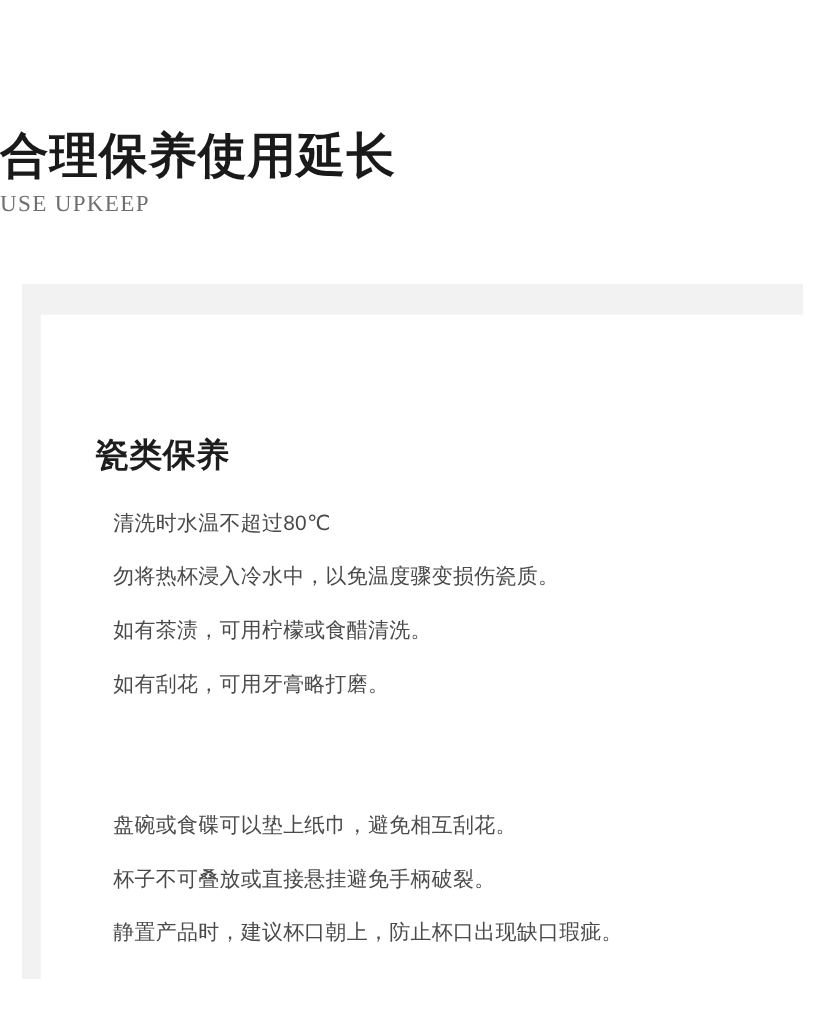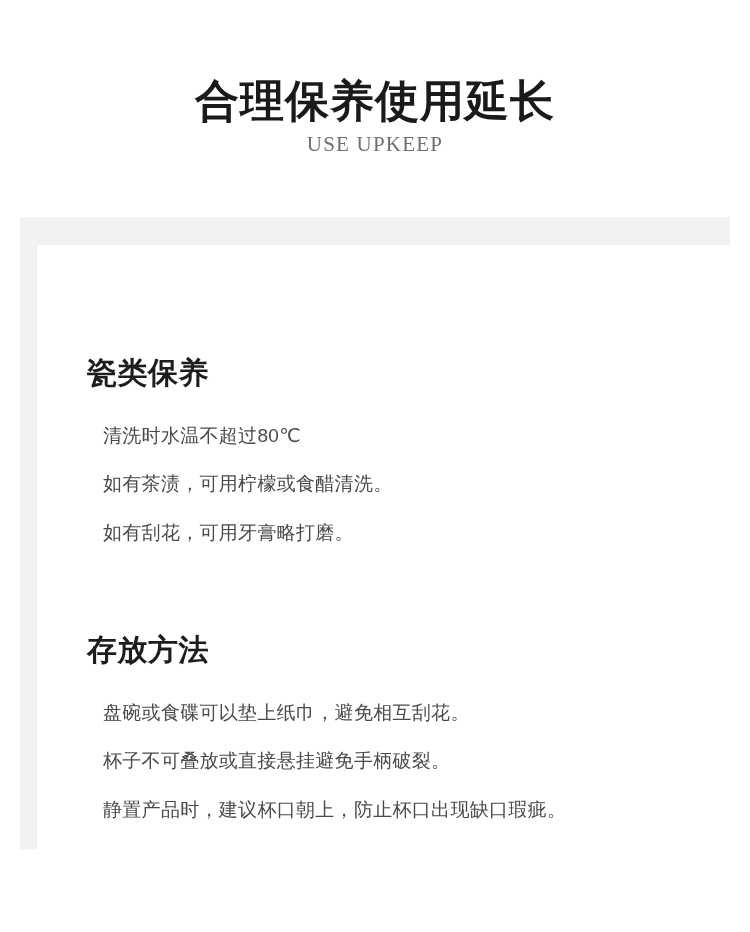--- a/index.html
+++ b/index.html
@@ -13,22 +13,22 @@
     font-family: "Liberation Sans", "DejaVu Sans", sans-serif;
     overflow: hidden;
   }
   .page {
     position: relative;
     width: 750px;
     height: 932px;
     background: #ffffff;
   }
   .header {
-    padding-top: 75px;
-    text-align: center;
+    padding-top: 116px;
+    text-align: left;
   }
   .header-title {
     font-size: 44px;
     line-height: 1.2;
     font-weight: 700;
     color: #1a1a1a;
     letter-spacing: 1px;
     margin: 0;
   }
   .header-subtitle {
@@ -100,28 +100,28 @@
   </div>
 
   <div class="panel-wrap">
     <div class="panel-bg"></div>
     <div class="panel-card">
       <div class="panel-inner">
 
         <div class="section">
           <h2 class="section-title">瓷类保养</h2>
           <p class="section-line">清洗时水温不超过80℃</p>
+          <p class="section-line">勿将热杯浸入冷水中，以免温度骤变损伤瓷质。</p>
           <p class="section-line">如有茶渍，可用柠檬或食醋清洗。</p>
           <p class="section-line">如有刮花，可用牙膏略打磨。</p>
         </div>
 
         <div class="spacer-storage"></div>
 
         <div class="section">
-          <h2 class="section-title">存放方法</h2>
           <p class="section-line">盘碗或食碟可以垫上纸巾，避免相互刮花。</p>
           <p class="section-line">杯子不可叠放或直接悬挂避免手柄破裂。</p>
           <p class="section-line">静置产品时，建议杯口朝上，防止杯口出现缺口瑕疵。</p>
         </div>
 
       </div>
     </div>
   </div>
 
 </div>

